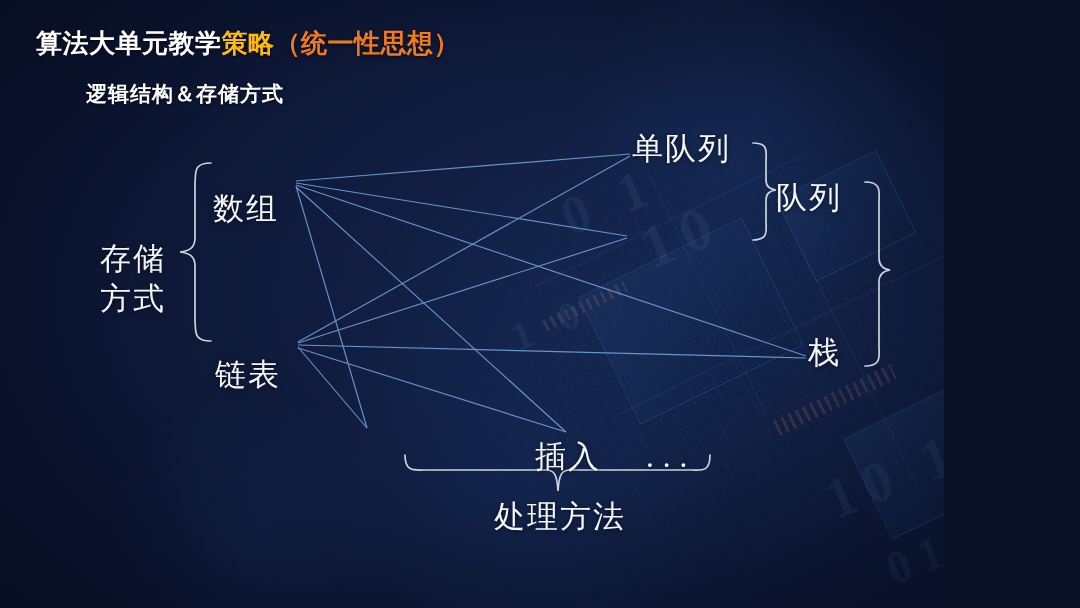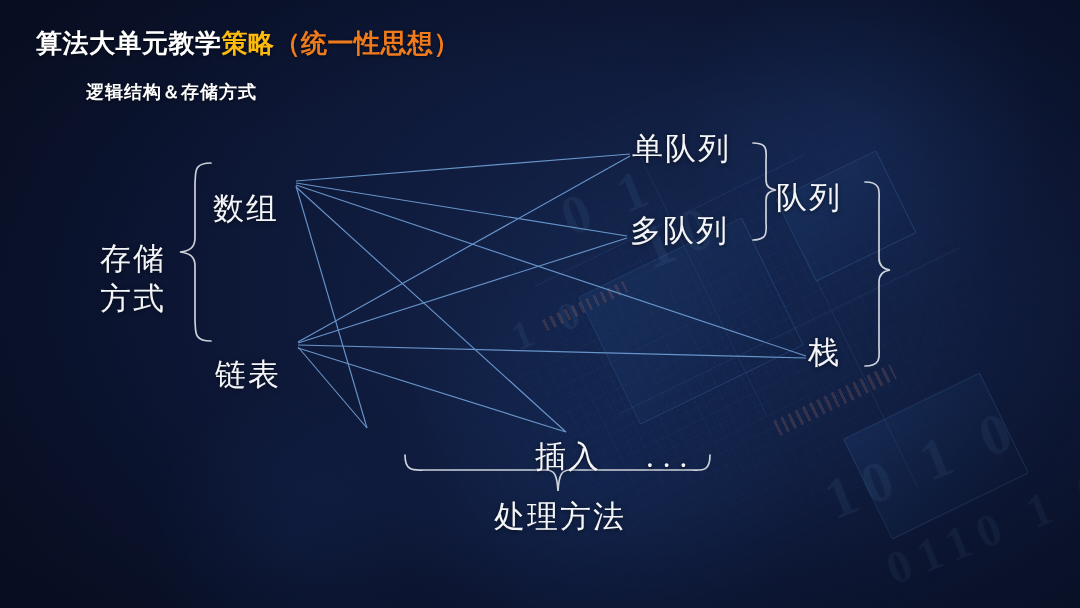--- a/index.html
+++ b/index.html
@@ -3,21 +3,21 @@
 <meta charset="utf-8">
 <title>算法大单元教学策略</title>
 <style>
   html, body {
     margin: 0;
     padding: 0;
     background: #0a1226;
   }
   #slide {
     position: relative;
-    width: 1080px;
+    width: 944px;
     height: 608px;
     overflow: hidden;
     background: #14532d;
     font-family: "Liberation Serif", "DejaVu Serif", serif;
     user-select: none;
   }
 
   
   .bg-base {
     position: absolute;
@@ -112,21 +112,21 @@
   .heading-main .t-white { color: #ffffff; }
   .heading-main .t-gold  { color: #fdbb10; }
   .heading-main .t-orange{ color: #f07b1c; }
 
   .heading-sub {
     position: absolute;
     left: 86px;
     top: 80px;
     font-family: Liberation Serif, serif;
     font-weight: 700;
-    font-size: 18px;
+    font-size: 21px;
     color: #ffffff;
     letter-spacing: 1px;
     white-space: nowrap;
     text-shadow: 0 1px 3px rgba(0,0,0,0.55);
   }
 
   
   #diagram {
     position: absolute;
     inset: 0;
@@ -236,21 +236,20 @@
     <div>存储</div>
     <div>方式</div>
   </div>
 
   <div class="node" style="left:213px; top:160px;margin-top:32px;">数组</div>
 
   <div class="node" style="left:215px; top:322px;margin-top:36px;">链表</div>
 
   <div class="node" style="left:632px; top:132px;">单队列</div>
 
-  <div class="node" style="left:630px; top:214px;">多队列</div>
 
   <div class="node" style="left:776px; top:166px;margin-top:15px;">队列</div>
 
   <div class="node" style="left:808px; top:336px;">栈</div>
 
 
 
   <div class="node" style="left:535px; top:440px;">插入</div>
 
   <div class="node dots" style="left:646px; top:440px;">...</div>

